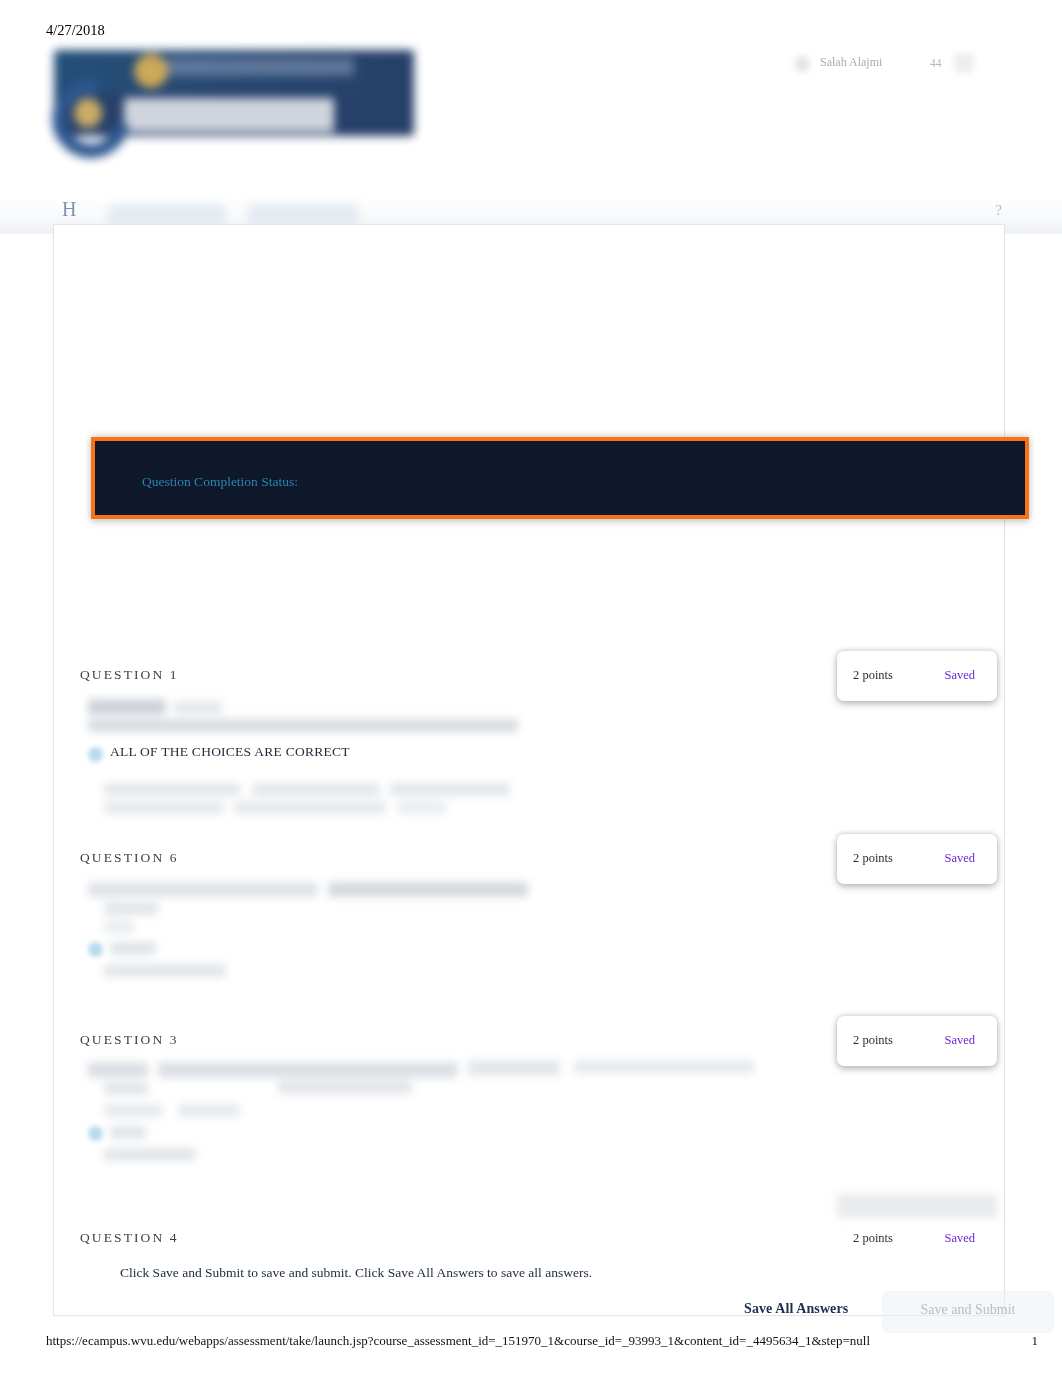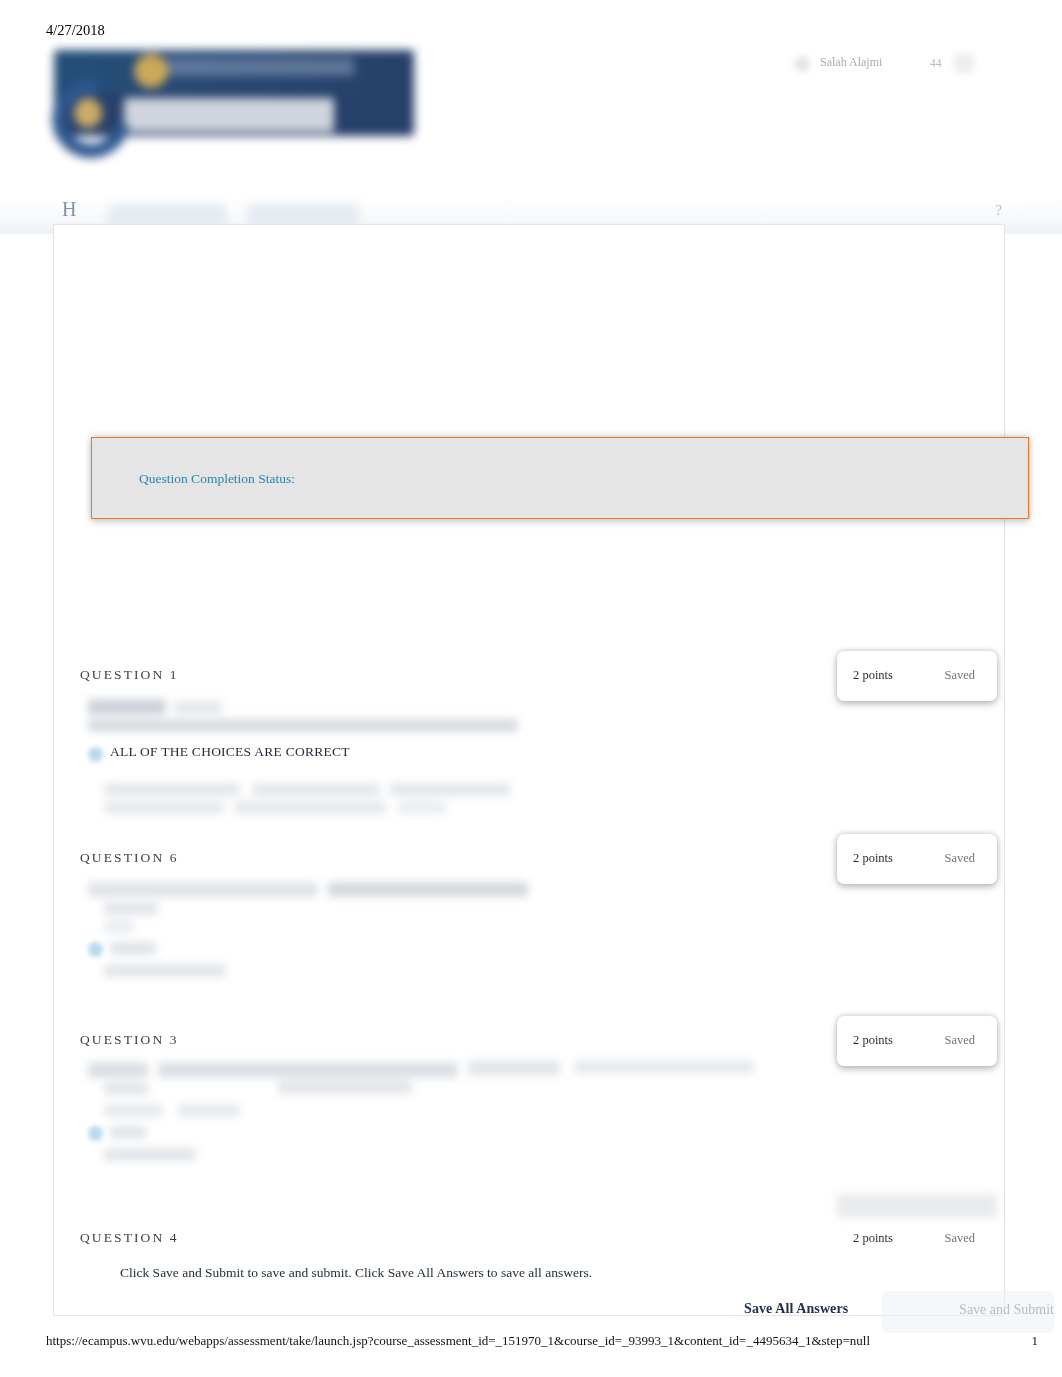--- a/index.html
+++ b/index.html
@@ -125,22 +125,22 @@
   .bl-d { left:4px; top:48px; width:52px; height:11px; }
   .bl-e { left:4px; top:64px; width:58px; height:11px; }
   .bl-f { left:96px; top:30px; width:300px; height:10px; opacity:.36; }
   .bl-g { left:96px; top:46px; width:420px; height:13px; opacity:.72; background:#aeb8c4;}
   .bl-h { left:96px; top:62px; width:372px; height:13px; opacity:.62; background:#aeb8c4;}
   .bl-i { left:430px; top:14px; width:100px; height:9px; opacity:.28; }
 
   
   .qcs {
     position:absolute; left:37px; top:212px; width:938px; height:82px;
-    background:#e5e5e5;
-    border:1px solid #f97316;
+    background:#0f172a;
+    border:4px solid #f97316;
     box-shadow: 0 3px 7px rgba(80,85,92,.30), 0 -2px 6px rgba(80,85,92,.18);
     filter: blur(.2px);
   }
   .qcs-label {
     position:absolute; left:47px; top:33px;
     font-size:13.5px; color:#2a85b0;
   }
 
   
   .qblock { position:absolute; left:0; width:952px; }
@@ -150,21 +150,21 @@
   }
   .q-badge {
     position:absolute; right:9px; top:-16px; width:160px; height:50px;
     background:#fff; border-radius:7px;
     box-shadow: 0 3px 7px rgba(90,95,102,.42), 0 -1px 5px rgba(90,95,102,.22);
   }
   .q-badge .pts {
     position:absolute; left:16px; top:17px; font-size:12.5px; color:#2b2f34;
   }
   .q-badge .saved {
-    position:absolute; right:22px; top:17px; font-size:12.5px; color:#737373;
+    position:absolute; right:22px; top:17px; font-size:12.5px; color:#6d28d9;
   }
   .q-body { position:absolute; left:34px; top:34px; width:760px; }
 
   .answer-row { position:absolute; left:0; }
   .radio-sel {
     position:absolute; left:0; top:0; width:15px; height:15px;
     border-radius:50%; background:#a9d3ea;
     filter: blur(2.6px); opacity:.85;
   }
   .answer-text {
@@ -182,21 +182,21 @@
   .btn-save-all {
     position:absolute; left:690px; top:36px;
     font-size:14px; color:#1c3150; font-weight:bold; letter-spacing:.1px;
   }
   .btn-save-submit {
     position:absolute; left:828px; top:26px; width:172px; height:42px;
     background:rgba(236,242,246,.55); border-radius:6px;
     filter: blur(.6px);
   }
   .btn-save-submit span {
-    position:absolute; left:0; top:11px; width:172px; text-align:right;
+    position:absolute; left:0; top:11px; width:172px; text-align:center;
     font-size:14px; color:#b6bdc4;
   }
 
   
   .print-footer { position:absolute; left:0; top:1333px; width:1062px; height:24px; }
   .footer-url {
     position:absolute; left:46px; top:0; font-size:13px; color:#111;
   }
   .footer-page {
     position:absolute; right:24px; top:0; font-size:13px; color:#111;

